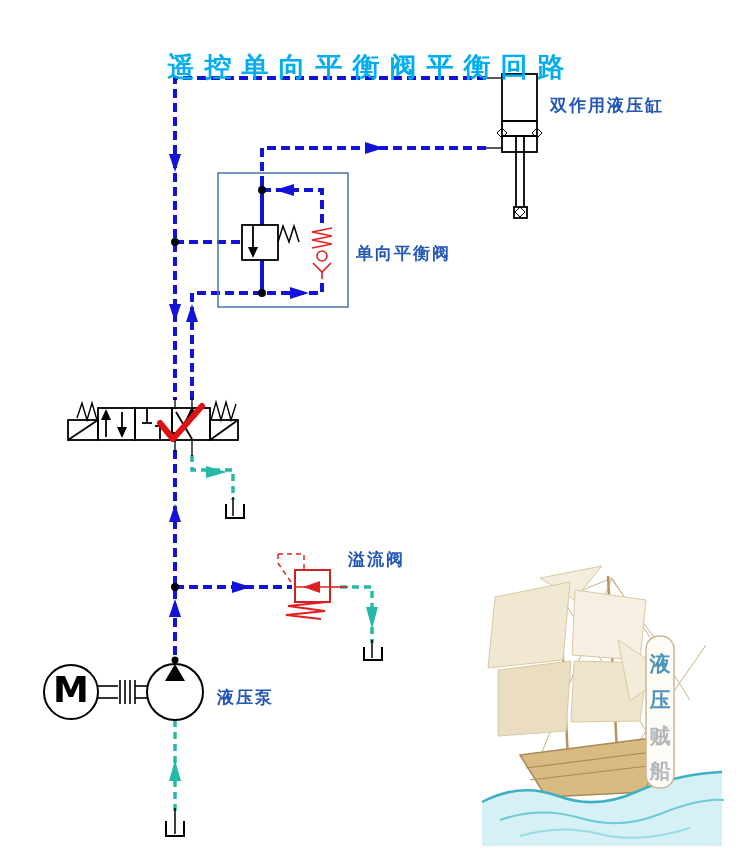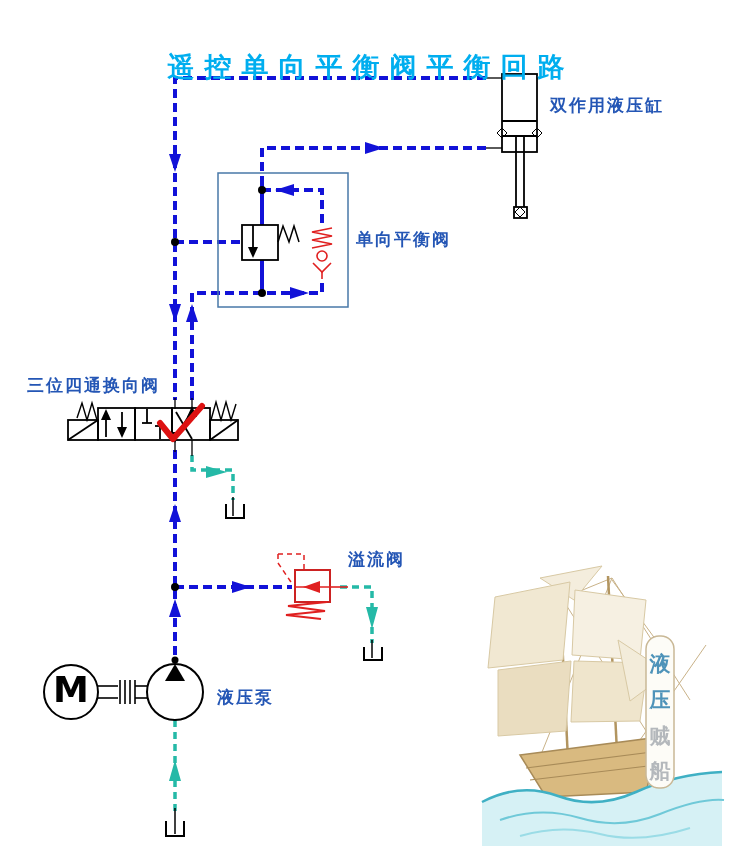--- a/index.html
+++ b/index.html
@@ -198,22 +198,21 @@
       <path d="M500,820 Q540,806 580,818 T660,814 T724,800" fill="none" stroke="#6FC9D8" stroke-width="2"></path>
       <path d="M520,836 Q560,824 600,834 T690,828" fill="none" stroke="#9ADCE6" stroke-width="2"></path>
 
       <rect x="646" y="636" width="28" height="152" rx="13" fill="#FDFCF7" stroke="#C9B896" stroke-width="1.5"></rect>
     </g>
   </svg>
 
   <div id="title">遥控单向平衡阀平衡回路</div>
 
   <div class="lbl" style="left:550px;top:94px;">双作用液压缸</div>
-  <div class="lbl" style="left:356px;top:228px;">单向平衡阀</div>
-  <div class="lbl" style="left:27px;top:374px;">三位四通换向阀</div>
+  <div class="lbl" style="left:356px;top:242px;">单向平衡阀</div>
   <div class="lbl" style="left:337px;top:548px;margin-left:11px;">溢流阀</div>
   <div class="lbl" style="left:217px;top:670px;margin-top:16px;">液压泵</div>
 
   <div id="motor-letter">M</div>
 
   <div class="wm-char wm-blue" style="top:650px;">液</div>
   <div class="wm-char wm-blue" style="top:686px;">压</div>
   <div class="wm-char wm-gray" style="top:722px;">贼</div>
   <div class="wm-char wm-gray" style="top:757px;">船</div>
 

